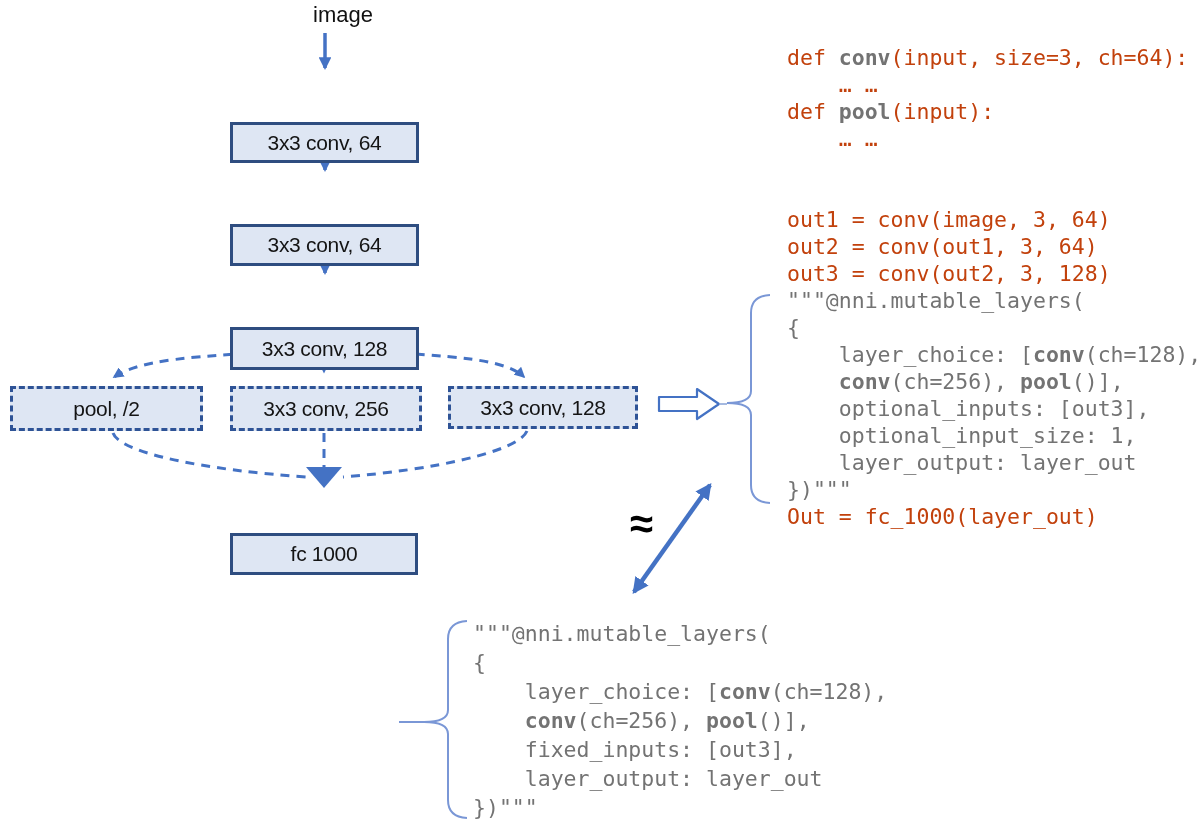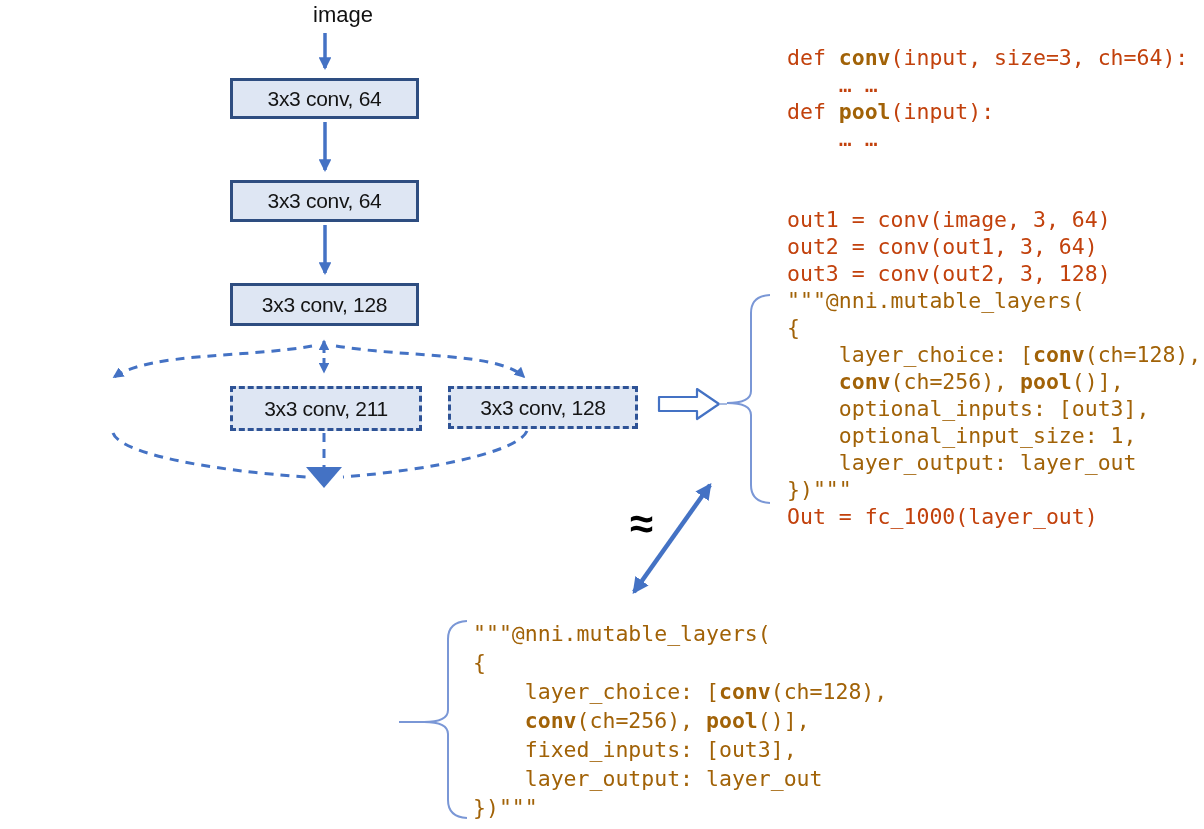--- a/index.html
+++ b/index.html
@@ -9,21 +9,21 @@
   }
   .overlay{position:absolute;left:0;top:0;width:1204px;height:829px;pointer-events:none;}
   .diag-label{
     position:absolute;color:#111111;font-size:22px;text-align:right;
   }
   .box{
     position:absolute;box-sizing:border-box;background:#dee6f3;
     display:flex;align-items:center;justify-content:center;
     color:#141414;font-size:21px;letter-spacing:-0.3px;
   }
-  .box.solid{border:3px solid #2e4d80;}
+  .box.solid{border:3px solid #2e4d80;margin-top:44px;}
   .box.dashed{border:3px dashed #2e5396;}
   #box-conv1{left:230px;top:78px;width:189px;height:41px;}
   #box-conv2{left:230px;top:180px;width:189px;height:42px;}
   #box-conv3{left:230px;top:283px;width:189px;height:43px;}
   #box-pool{left:10px;top:386px;width:193px;height:45px;}
   #box-conv256{left:230px;top:386px;width:192px;height:45px;}
   #box-conv128d{left:448px;top:386px;width:190px;height:43px;}
   #box-fc{left:230px;top:489px;width:188px;height:42px;}
   #lbl-image{left:277px;top:2px;width:96px;}
   #approx{
@@ -31,21 +31,21 @@
     font-size:42px;font-weight:bold;line-height:1;
   }
   .code{
     position:absolute;font-family:"DejaVu Sans Mono","Liberation Mono",monospace;
     font-size:21.5px;white-space:pre;
   }
   #code-right{left:787px;top:44px;line-height:27px;}
   #code-bottom{left:473px;top:619px;line-height:29px;}
   .code-line{white-space:pre;}
   .teal{color:#c2410c;}
-  .blue{color:#a16207;margin-top:29px;}
+  .blue{color:#737373;margin-top:29px;}
   .b{font-weight:bold;}
 </style>
 </head>
 <body>
 
 <div class="canvas">
 
   <svg class="overlay" viewBox="0 0 1204 829" xmlns="http://www.w3.org/2000/svg">
     <defs>
       <marker id="ah" viewBox="0 0 10 10" refX="8.5" refY="5" markerWidth="3.6" markerHeight="3.6" orient="auto-start-reverse">
@@ -79,20 +79,22 @@
     <path d="M424 722 L399 722" stroke="#7a97d6" stroke-width="2"></path>
 
     <path d="M634 592 L710 485" stroke="#4472c4" stroke-width="4.5" fill="none" marker-start="url(#ah)" marker-end="url(#ah)"></path>
   </svg>
 
   <div class="diag-label" id="lbl-image">image</div>
 
   <div class="box solid" id="box-conv1">3x3 conv, 64</div>
   <div class="box solid" id="box-conv2">3x3 conv, 64</div>
   <div class="box solid" id="box-conv3">3x3 conv, 128</div>
-  <div class="box dashed" id="box-conv256">3x3 conv, 211</div>
+  <div class="box dashed" id="box-pool">pool, /2</div>
+  <div class="box dashed" id="box-conv256">3x3 conv, 256</div>
   <div class="box dashed" id="box-conv128d">3x3 conv, 128</div>
+  <div class="box solid" id="box-fc">fc 1000</div>
 
   <div id="approx">≈</div>
 
   <div class="code" id="code-right"><div class="code-line"><span class="teal">def </span><span class="blue b">conv</span><span class="teal">(input, size=3, ch=64):</span></div><div class="code-line"><span class="teal">    … …</span></div><div class="code-line"><span class="teal">def </span><span class="blue b">pool</span><span class="teal">(input):</span></div><div class="code-line"><span class="teal">    … …</span></div><div class="code-line">&nbsp;</div><div class="code-line">&nbsp;</div><div class="code-line"><span class="teal">out1 = conv(image, 3, 64)</span></div><div class="code-line"><span class="teal">out2 = conv(out1, 3, 64)</span></div><div class="code-line"><span class="teal">out3 = conv(out2, 3, 128)</span></div><div class="code-line"><span class="blue">"""@nni.mutable_layers(</span></div><div class="code-line"><span class="blue">{</span></div><div class="code-line"><span class="blue">    layer_choice: [</span><span class="blue b">conv</span><span class="blue">(ch=128),</span></div><div class="code-line"><span class="blue">    </span><span class="blue b">conv</span><span class="blue">(ch=256), </span><span class="blue b">pool</span><span class="blue">()],</span></div><div class="code-line"><span class="blue">    optional_inputs: [out3],</span></div><div class="code-line"><span class="blue">    optional_input_size: 1,</span></div><div class="code-line"><span class="blue">    layer_output: layer_out</span></div><div class="code-line"><span class="blue">})"""</span></div><div class="code-line"><span class="teal">Out = fc_1000(layer_out)</span></div></div>
   <div class="code" id="code-bottom"><div class="code-line"><span class="blue">"""@nni.mutable_layers(</span></div><div class="code-line"><span class="blue">{</span></div><div class="code-line"><span class="blue">    layer_choice: [</span><span class="blue b">conv</span><span class="blue">(ch=128),</span></div><div class="code-line"><span class="blue">    </span><span class="blue b">conv</span><span class="blue">(ch=256), </span><span class="blue b">pool</span><span class="blue">()],</span></div><div class="code-line"><span class="blue">    fixed_inputs: [out3],</span></div><div class="code-line"><span class="blue">    layer_output: layer_out</span></div><div class="code-line"><span class="blue">})"""</span></div></div>
 </div>
 
 </body></html>

